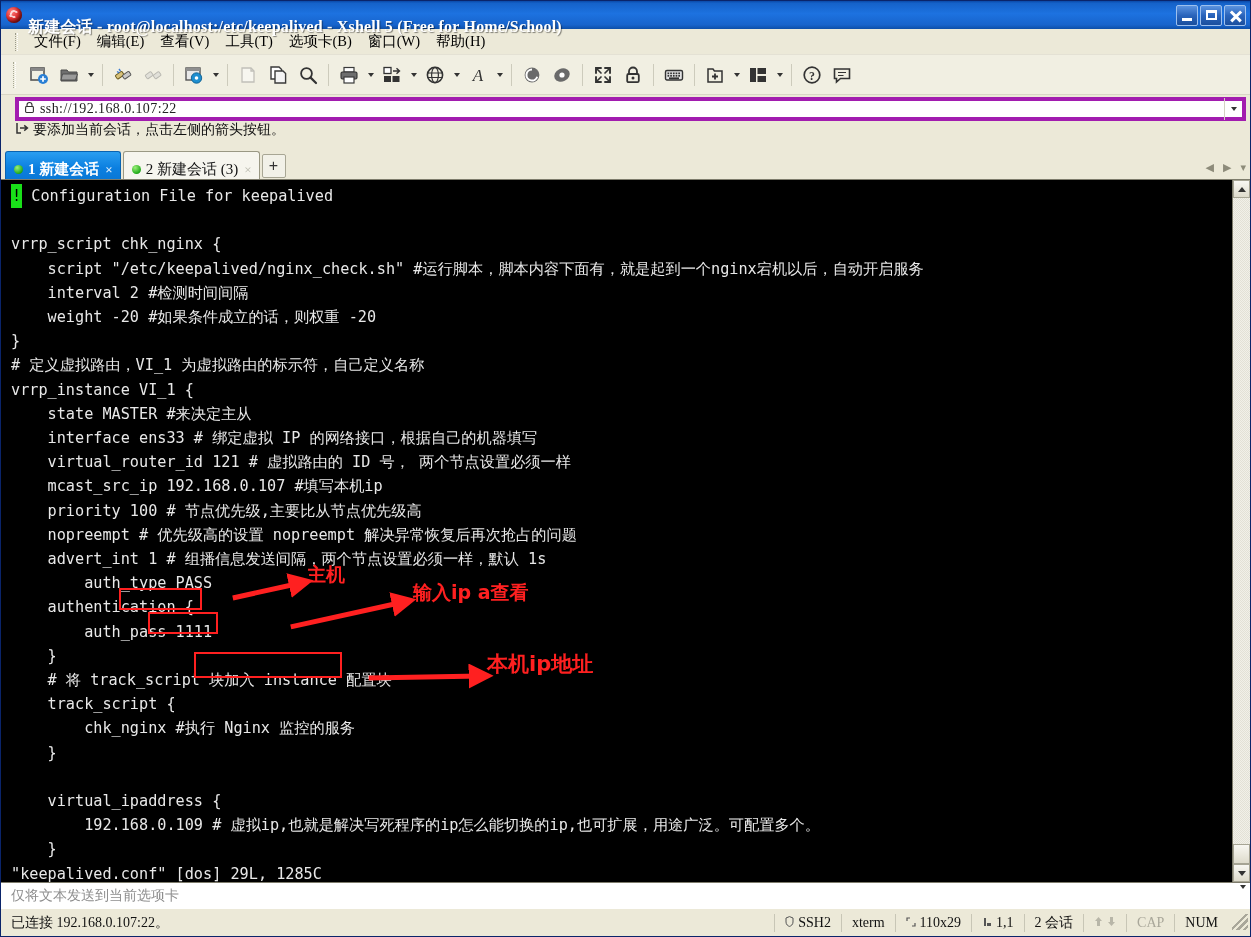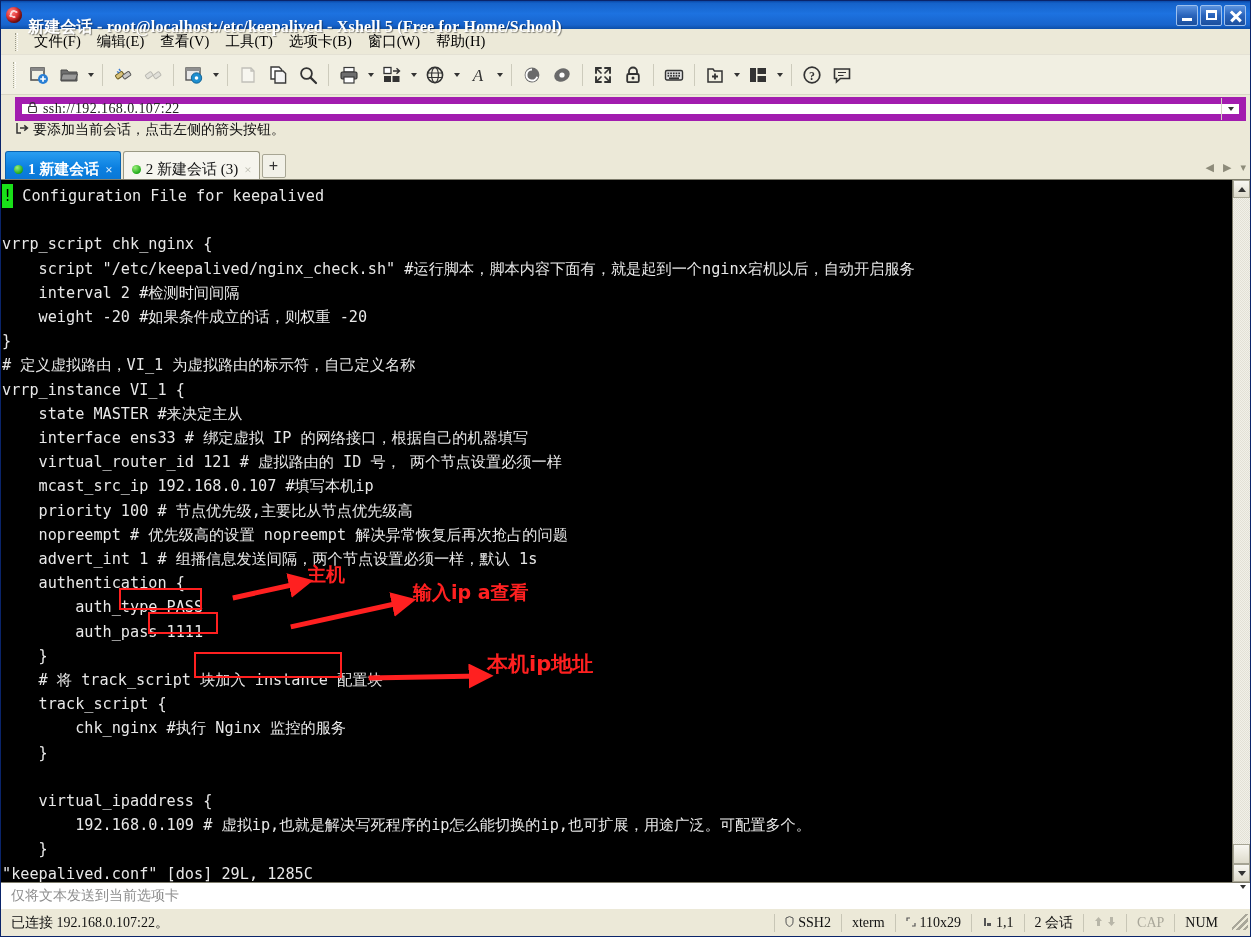--- a/index.html
+++ b/index.html
@@ -129,21 +129,21 @@
   .caret {
     width:0;height:0;border-left:3.5px solid transparent;border-right:3.5px solid transparent;
     border-top:4px solid #333;
   }
   .tsep { width:1px; height:22px; background:#cdcbbc; margin:0 5px; }
 
   
   .addrbar {
     height: 24px; flex:0 0 24px;
     background:#fff; margin: 2px 4px 0 14px;
-    border:7px solid #a21caf;
+    border:4px solid #a21caf;
     display:flex; align-items:center;
     position:relative;
   }
   .lock-icon { margin: 0 5px 0 5px; flex:0 0 auto; }
   .addr-text {
     font-family: "Liberation Serif", serif;
     font-size: 14px; color:#222; letter-spacing:.4px;
     flex:1 1 auto; white-space:nowrap; overflow:hidden;
   }
   .addr-caret {
@@ -217,21 +217,21 @@
     background:#000;
     border-top:1px solid #7e7c6c;
     position:relative;
     overflow:hidden;
   }
   .term {
     flex:1 1 auto;
     background:#000;
     position:relative;
     overflow:hidden;
-    padding: 4px 0 0 1px;
+    padding: 4px 0 0 10px;
   }
   .termline {
     font-family: "DejaVu Sans Mono", monospace;
     font-size: 15.2px;
     line-height: 24.2px;
     color: #e8e8e8;
     white-space: pre;
     letter-spacing: 0px;
   }
   .cursorblk {
@@ -629,22 +629,22 @@
           <div class="termline">}</div>
           <div class="termline"># 定义虚拟路由，VI_1 为虚拟路由的标示符，自己定义名称</div>
           <div class="termline">vrrp_instance VI_1 {</div>
           <div class="termline">    state MASTER #来决定主从</div>
           <div class="termline">    interface ens33 # 绑定虚拟 IP 的网络接口，根据自己的机器填写</div>
           <div class="termline">    virtual_router_id 121 # 虚拟路由的 ID 号， 两个节点设置必须一样</div>
           <div class="termline">    mcast_src_ip 192.168.0.107 #填写本机ip</div>
           <div class="termline">    priority 100 # 节点优先级,主要比从节点优先级高</div>
           <div class="termline">    nopreempt # 优先级高的设置 nopreempt 解决异常恢复后再次抢占的问题</div>
           <div class="termline">    advert_int 1 # 组播信息发送间隔，两个节点设置必须一样，默认 1s</div>
+          <div class="termline">        auth_type PASS</div>
           <div class="termline">    authentication {</div>
-          <div class="termline">        auth_type PASS</div>
           <div class="termline">        auth_pass 1111</div>
           <div class="termline">    }</div>
           <div class="termline">    # 将 track_script 块加入 instance 配置块</div>
           <div class="termline">    track_script {</div>
           <div class="termline">        chk_nginx #执行 Nginx 监控的服务</div>
           <div class="termline">    }</div>
           <div class="termline">&nbsp;</div>
           <div class="termline">    virtual_ipaddress {</div>
           <div class="termline">        192.168.0.109 # 虚拟ip,也就是解决写死程序的ip怎么能切换的ip,也可扩展，用途广泛。可配置多个。</div>
           <div class="termline">    }</div>

